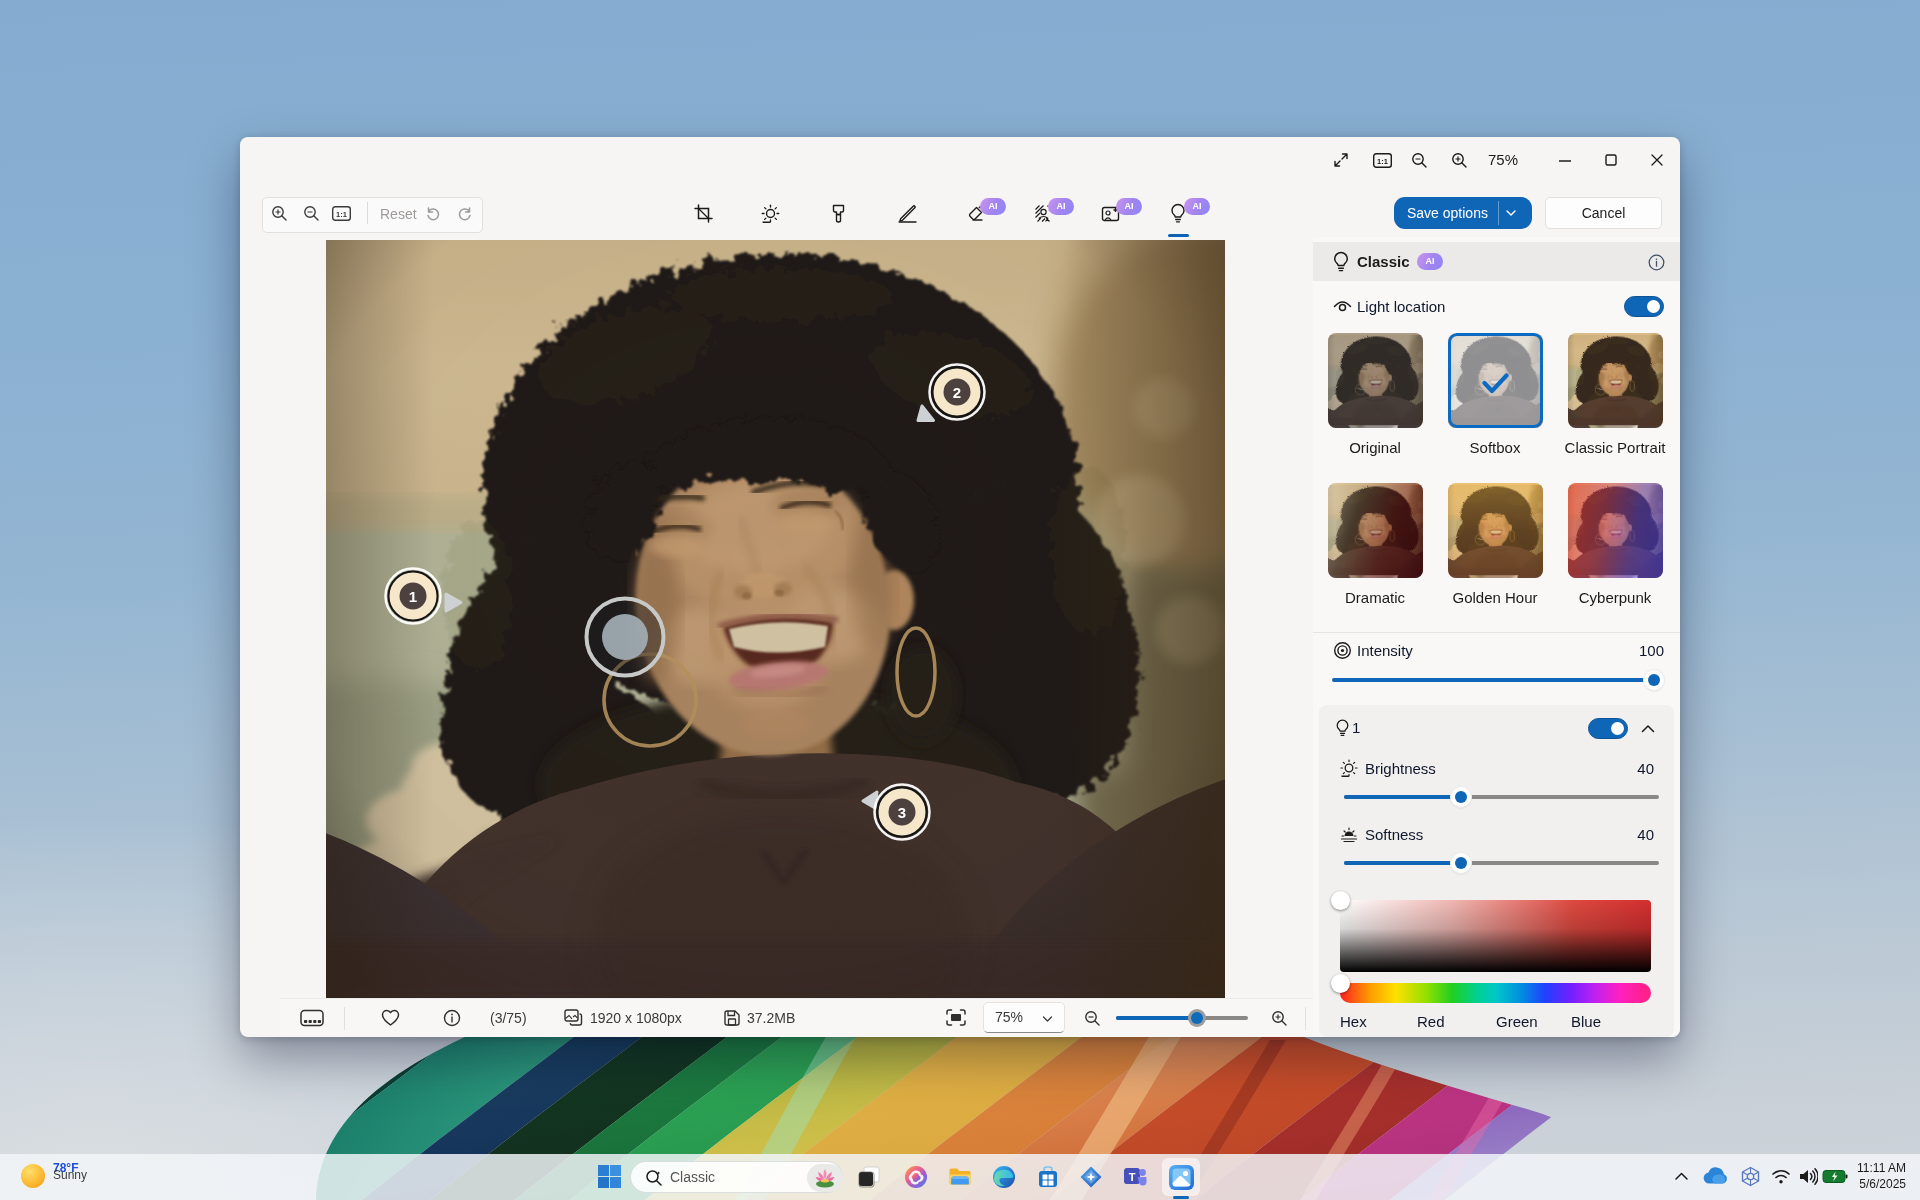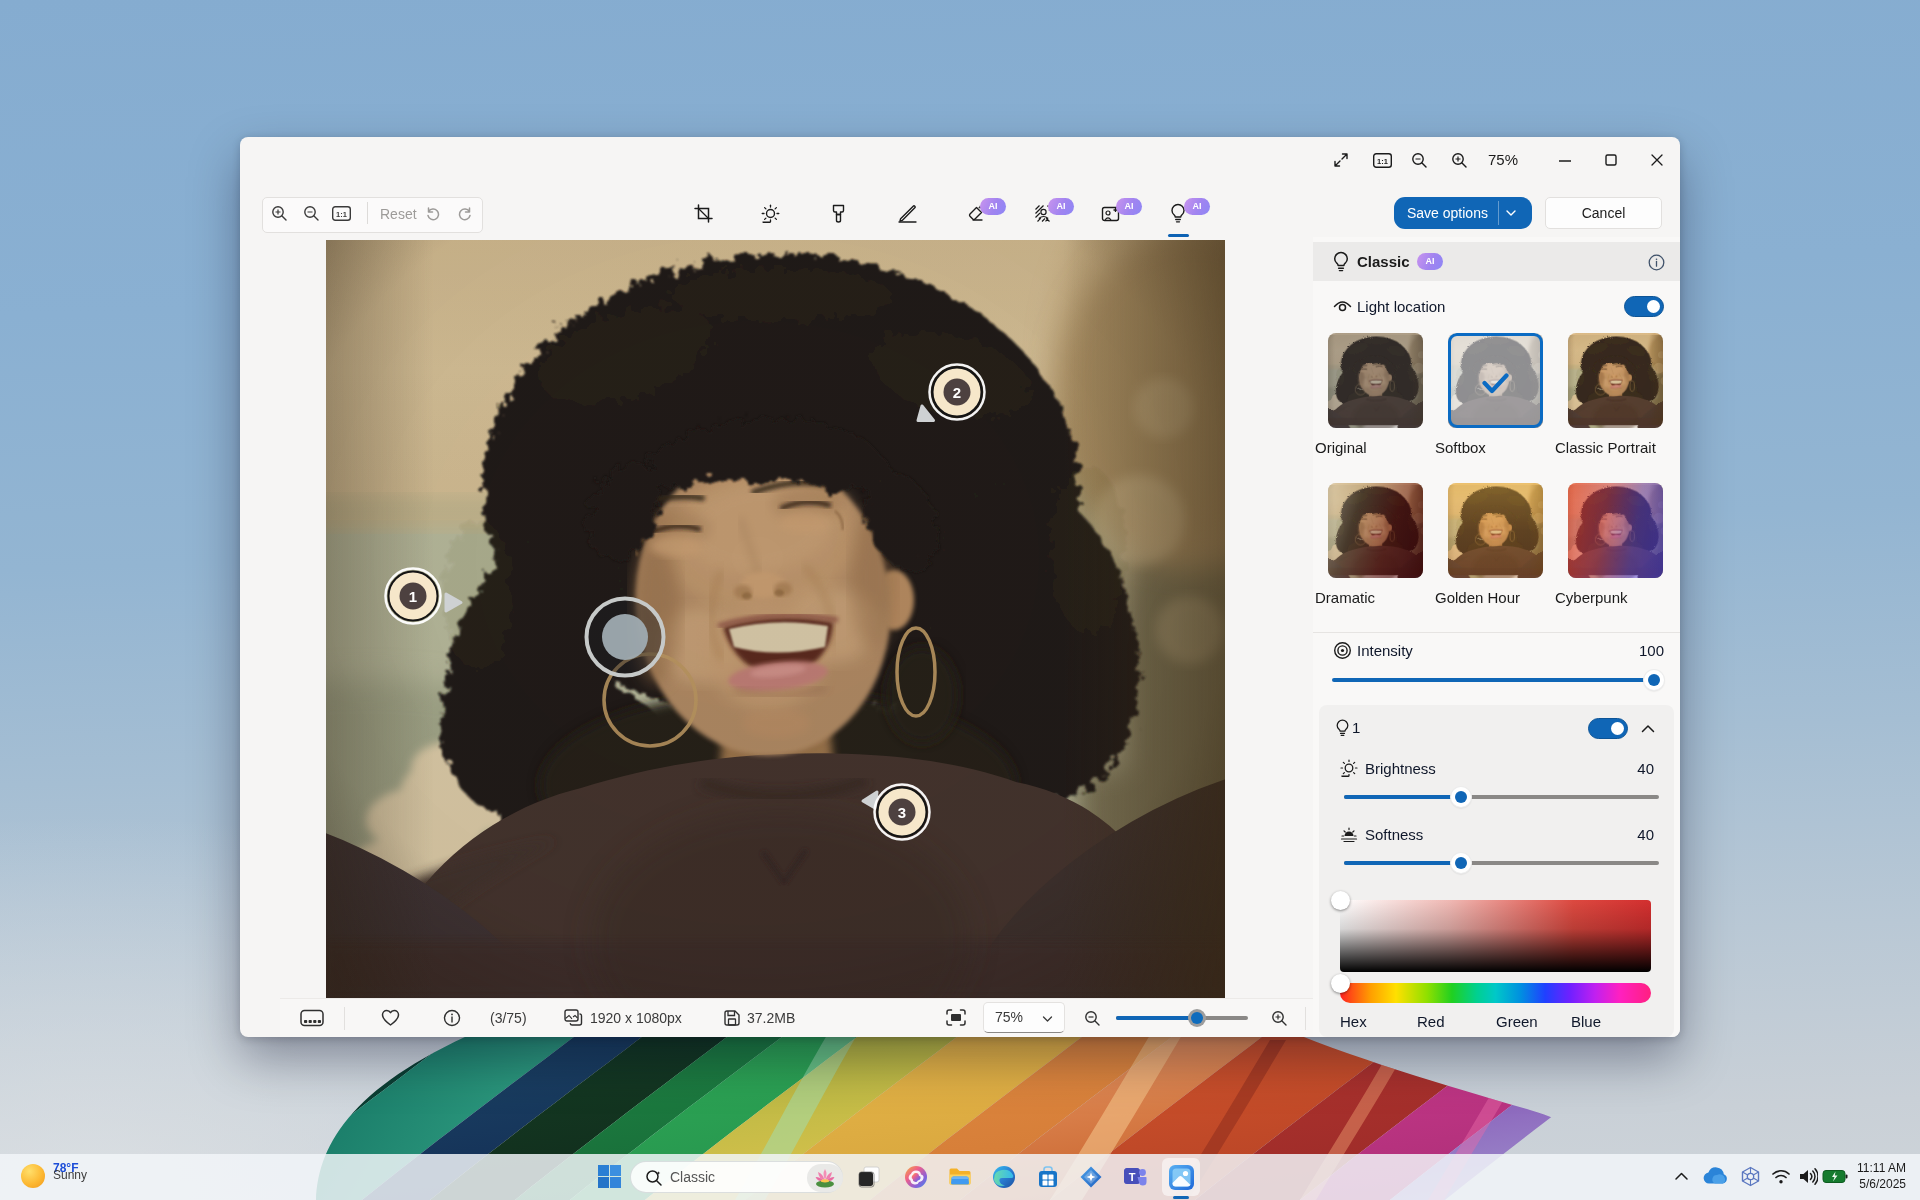--- a/index.html
+++ b/index.html
@@ -41,21 +41,21 @@
   
   #panel { position:absolute; left:1073px; top:100px; width:367px; height:800px; background:#f9f8f7; }
   #phead { position:absolute; left:0; top:5px; width:367px; height:39px; background:#ebeae9; }
   #phead .t { position:absolute; left:44px; top:11px; font-size:15px; font-weight:bold; color:#1b1b1b; }
   .aipill { position:absolute; width:26px; height:17px; border-radius:9px;
      background:linear-gradient(115deg,#c994ee 0%, #a184f0 55%, #8d86f5 100%);
      color:#fff; font-size:9px; font-weight:bold; text-align:center; line-height:17px; }
   .prow-label { font-size:15px; color:#0f172a; position:absolute; }
   .thumb { position:absolute; width:95px; height:95px; border-radius:8px; overflow:hidden; }
   .thumb svg.pic { position:absolute; left:0; top:0; }
-  .tlabel { position:absolute; width:120px; font-size:15px; color:#1b1b1b; }
+  .tlabel { position:absolute; width:120px; text-align:center; font-size:15px; color:#1b1b1b; }
   .ovl { position:absolute; inset:0; }
   
   .track { position:absolute; height:4px; border-radius:2px; background:#8a8886; }
   .trackfill { position:absolute; height:4px; border-radius:2px; background:#1066b6; }
   .knob { position:absolute; width:20px; height:20px; border-radius:50%; background:#fff; box-shadow:0 0 0 1px #ececec, 0 1px 2px rgba(0,0,0,0.2); }
   .knob i { position:absolute; left:4px; top:4px; width:12px; height:12px; border-radius:50%; background:#1066b6; display:block; }
   .toggle { position:absolute; width:40px; height:21px; border-radius:11px; background:#1066b6; border:1px solid #0d5496; }
   .toggle i { position:absolute; right:3px; top:3px; width:13px; height:13px; border-radius:50%; background:#fff; display:block; }
   #lightcard { position:absolute; left:6px; top:468px; width:355px; height:332px; background:#f1f0ef; border-radius:8px; }
   #colorrect { position:absolute; left:21px; top:195px; width:311px; height:72px; border-radius:4px;

